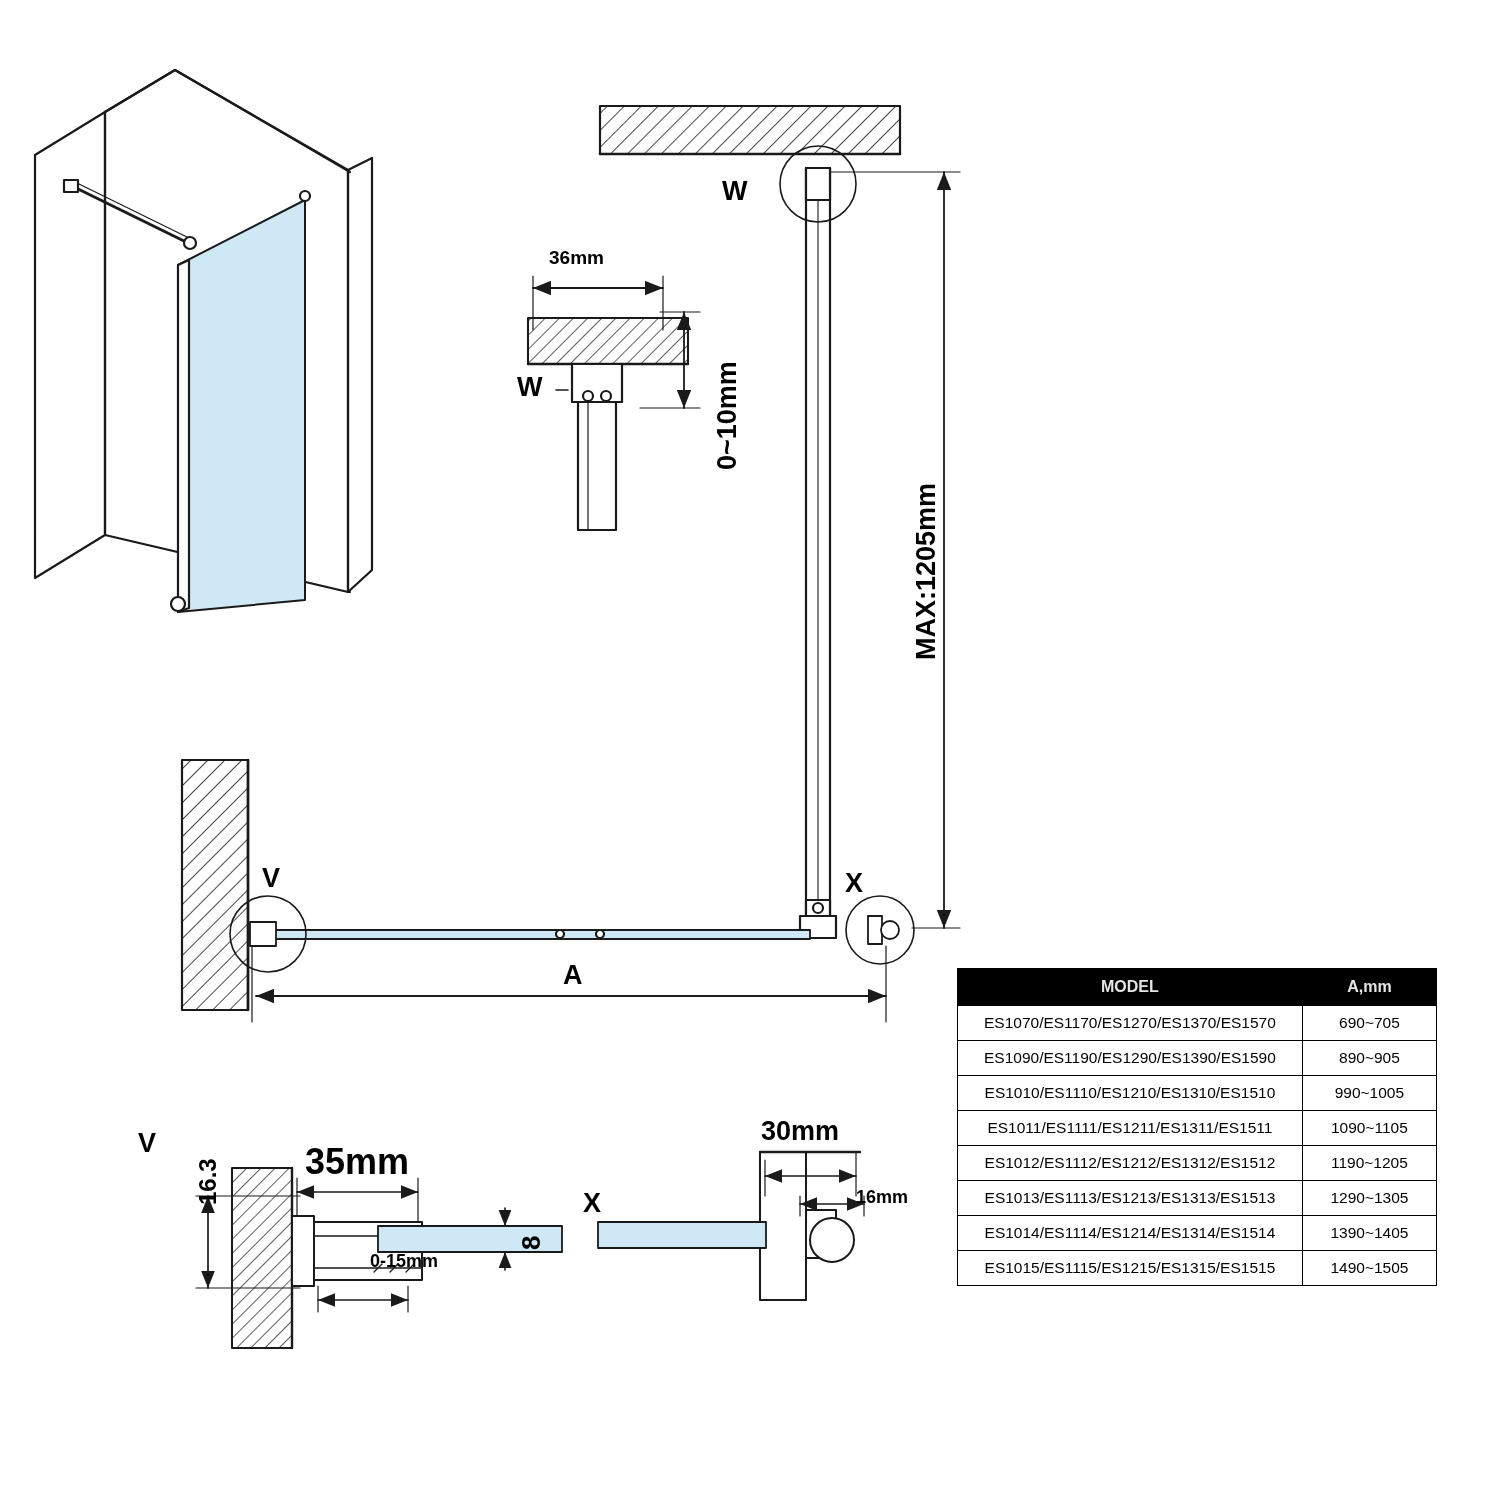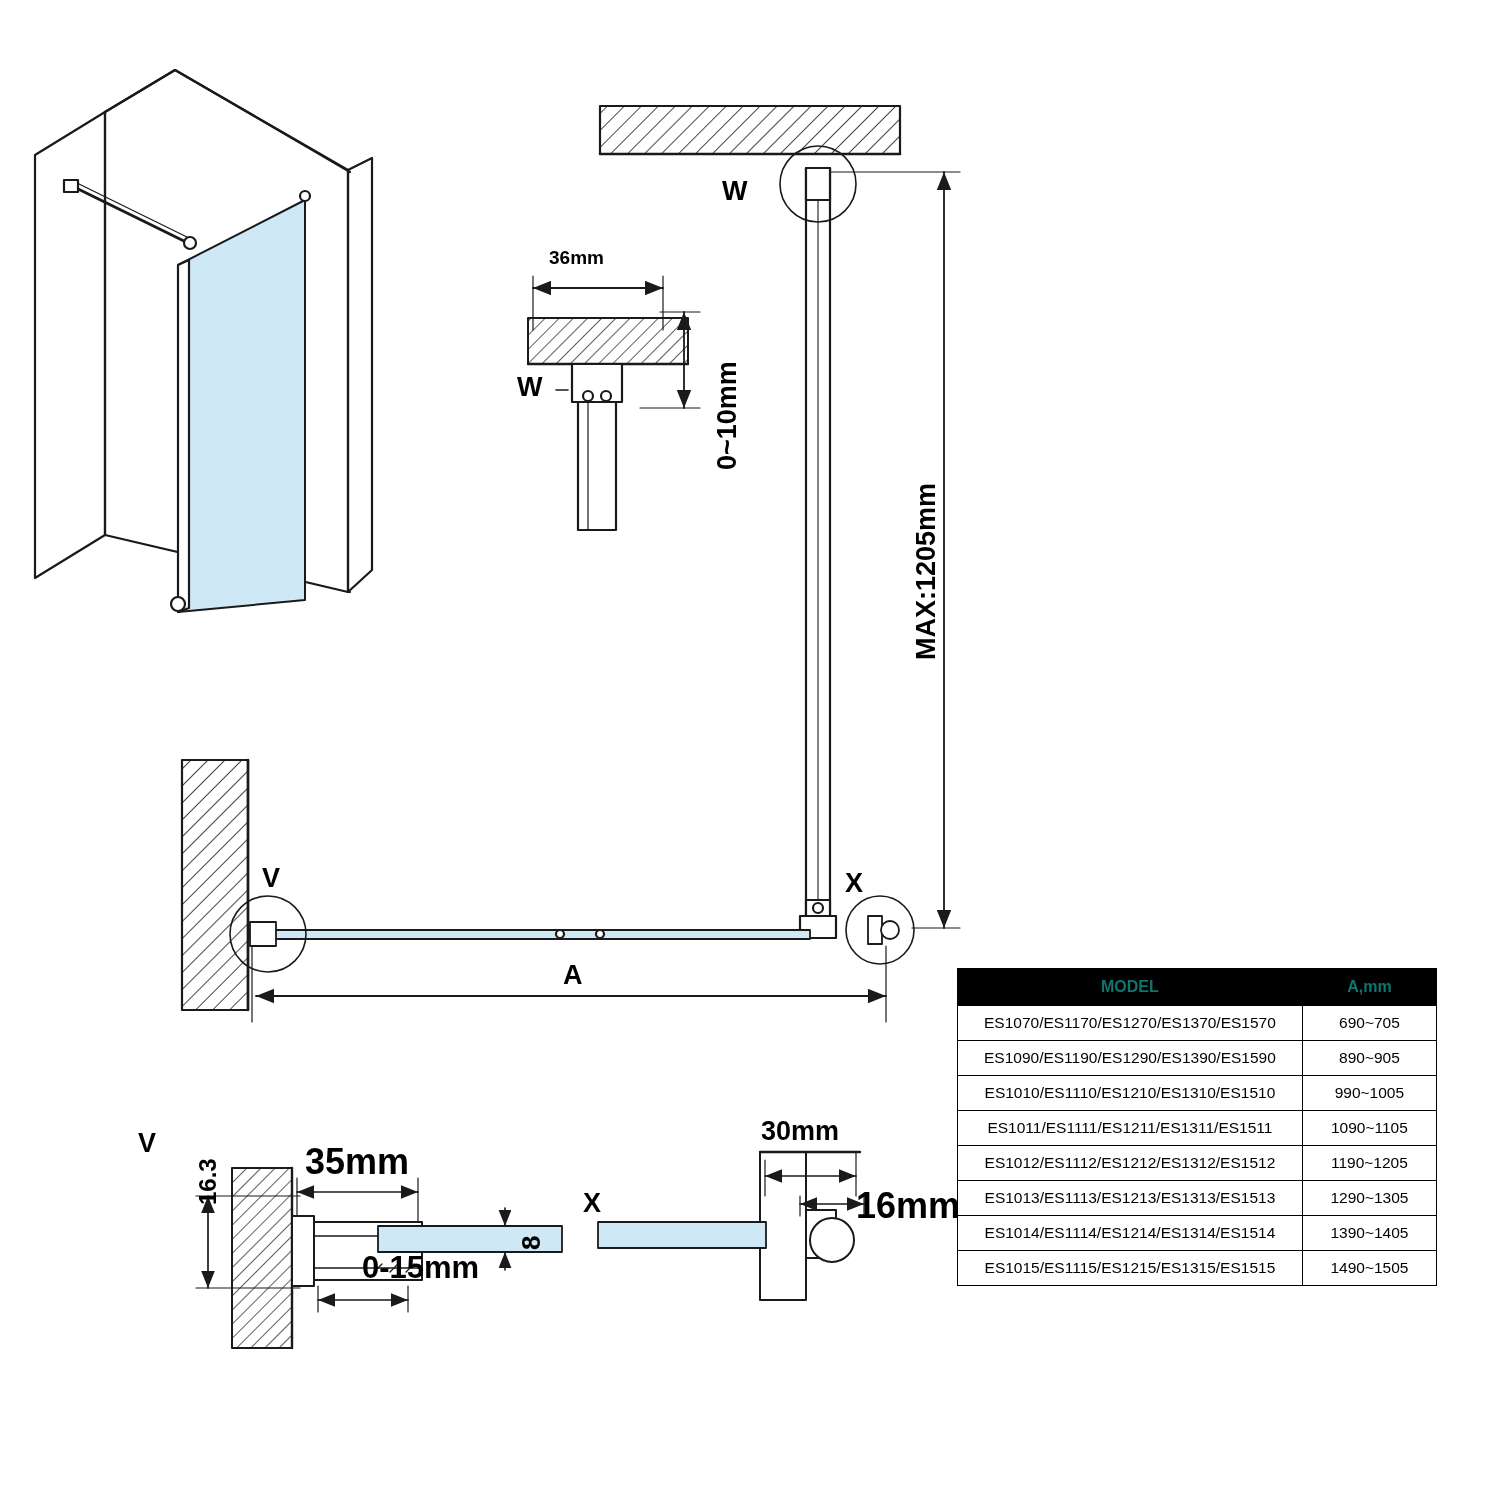--- a/index.html
+++ b/index.html
@@ -23,21 +23,21 @@
   .rot90{transform:rotate(-90deg);transform-origin:left top;}
   
   .spec-table{
     position:absolute;
     left:957px;top:968px;
     width:480px;
     border-collapse:collapse;
     font-size:15.5px;
   }
   .spec-table th{
-    background:#000;color:#0f766e;
+    background:#000;color:#e5e5e5;
     font-weight:bold;
     padding:9px 4px;
     text-align:center;
     font-size:16px;
     border:1px solid #000;
     margin-left:48px;
   }
   .spec-table td{
     border:1px solid #000;
     padding:8px 4px;
@@ -224,25 +224,25 @@
 <div class="lbl rot90" style="left:913px;top:660px;font-size:27px;">MAX:1205mm</div>
 
 <div class="lbl" style="left:262px;top:865px;font-size:27px;">V</div>
 <div class="lbl" style="left:845px;top:870px;font-size:27px;">X</div>
 <div class="lbl" style="left:563px;top:962px;font-size:27px;">A</div>
 
 <div class="lbl" style="left:138px;top:1130px;font-size:27px;">V</div>
 <div class="lbl rot90" style="left:196px;top:1205px;font-size:24px;">16.3</div>
 <div class="lbl" style="left:305px;top:1144px;font-size:36px;">35mm</div>
 <div class="lbl rot90" style="left:518px;top:1250px;font-size:26px;">8</div>
-<div class="lbl" style="left:362px;top:1252px;font-size:31px;">0-15mm</div>
+<div class="lbl" style="left:370px;top:1252px;font-size:18px;">0-15mm</div>
 
 <div class="lbl" style="left:583px;top:1190px;font-size:27px;">X</div>
 <div class="lbl" style="left:761px;top:1118px;font-size:27px;">30mm</div>
-<div class="lbl" style="left:856px;top:1188px;font-size:36px;">16mm</div>
+<div class="lbl" style="left:856px;top:1188px;font-size:18px;">16mm</div>
 
 <table class="spec-table">
   <thead>
     <tr>
       <th>MODEL</th>
       <th>A,mm</th>
     </tr>
   </thead>
   <tbody id="spec-body">
         <tr>

